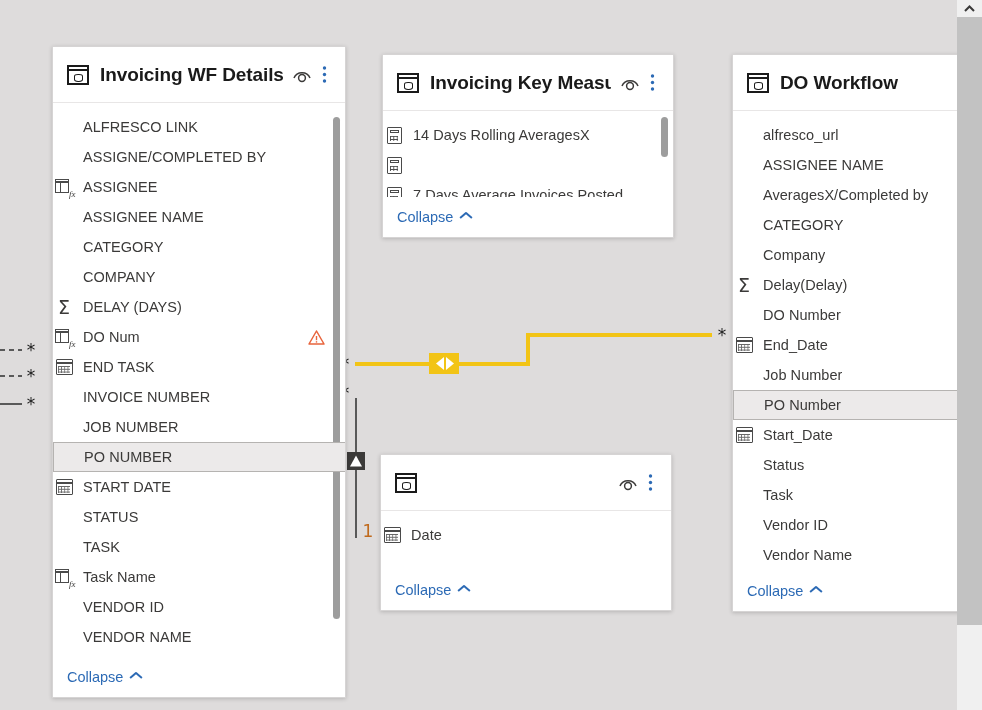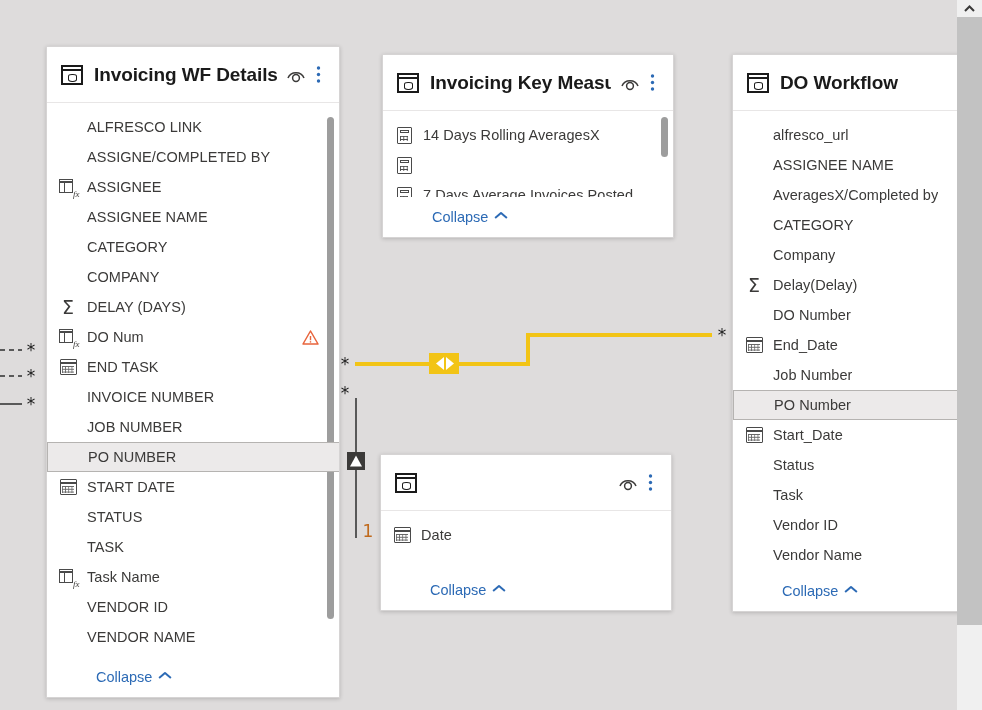--- a/index.html
+++ b/index.html
@@ -107,21 +107,20 @@
   .field-list {
     position: relative;
     flex: 1 1 auto;
     overflow: hidden;
     padding-top: 9px;
   }
   .field-row {
     display: flex;
     align-items: center;
     height: 30px;
-    padding-left: 10px;
     padding-right: 6px;
     box-sizing: border-box;
     position: relative;
   }
   .field-icon {
     width: 22px;
     min-width: 22px;
     height: 20px;
     margin-right: 8px;
     display: flex;
@@ -246,21 +245,20 @@
   }
 
   
   .collapse-bar {
     height: 40px;
     min-height: 40px;
     display: flex;
     align-items: center;
     padding-left: 14px;
     background: #ffffff;
-    margin-left: 35px;
   }
   .collapse-link {
     display: flex;
     align-items: center;
     color: #2c6ab5;
     font-size: 14.5px;
     cursor: pointer;
   }
   .chev-up {
     width: 11px; height: 7px;
@@ -348,21 +346,21 @@
       <text x="345" y="399" font-family="DejaVu Sans, sans-serif" font-size="17" fill="#1a1a1a" text-anchor="middle">*</text>
       <text x="368" y="537" font-family="DejaVu Sans, sans-serif" font-size="17" fill="#c06a1d" text-anchor="middle">1</text>
 
       <g>
         <rect x="347" y="452" width="18" height="18" fill="#3b3a39"></rect>
         <polygon points="356,455.5 362,466.5 350,466.5" fill="#ffffff"></polygon>
       </g>
     </g>
   </svg>
 
-  <div class="card" style="left:46px; top:46px; width:294px; height:652px;">
+  <div class="card" style="left:52px; top:46px; width:294px; height:652px;">
     <div class="card-header">
       <span class="tbl-glyph"></span>
       <span class="card-title">Invoicing WF Details</span>
       <span class="hdr-spacer"></span>
       <span class="hdr-icon">
         <svg width="22" height="16" viewBox="0 0 22 16">
           <path d="M3 11 A 8.5 8 0 0 1 19 11" fill="none" stroke="#3b3a39" stroke-width="1.5"></path>
           <circle cx="11" cy="11" r="3.4" fill="none" stroke="#3b3a39" stroke-width="1.5"></circle>
         </svg>
       </span>

